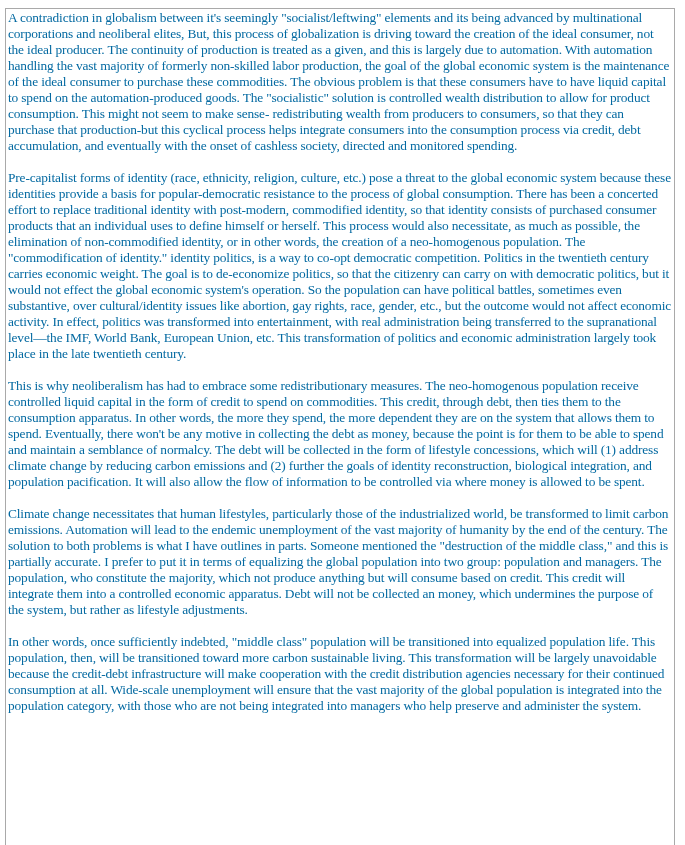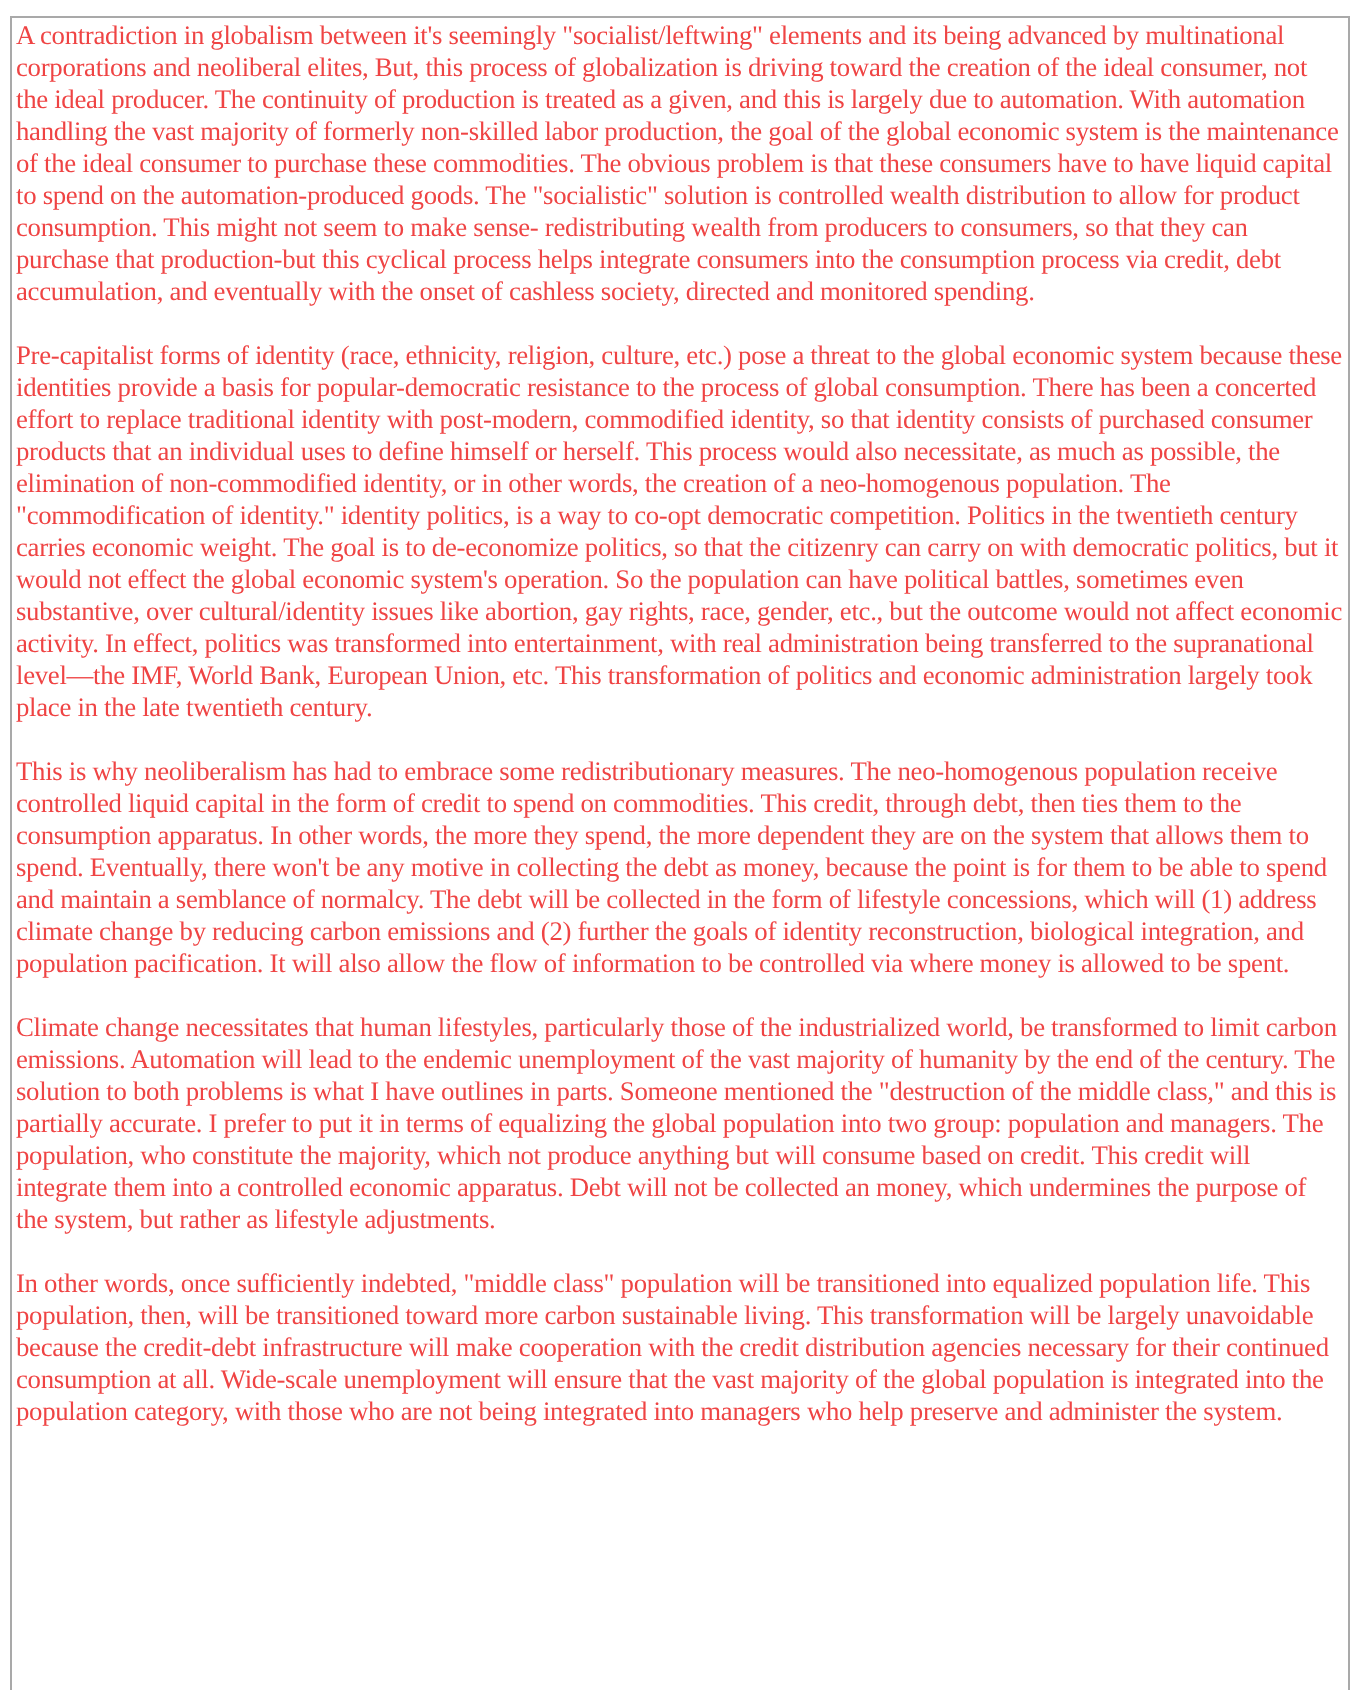--- a/index.html
+++ b/index.html
@@ -11,21 +11,21 @@
     border: 1px solid #a9a9a9;
     border-bottom: none;
     box-sizing: border-box;
     padding: 1px 2px 0 2px;
     overflow: hidden;
   }
   .para {
     font-family: "Liberation Serif", serif;
     font-size: 13.4px;
     line-height: 16px;
-    color: #ef4444;
+    color: #0369a1;
     margin: 0 0 16px 0;
     letter-spacing: -0.15px;
   }
 </style>
 </head>
 <body>
 
 <div class="box">
   <p class="para">A contradiction in globalism between it's seemingly "socialist/leftwing" elements and its being advanced by multinational corporations and neoliberal elites, But, this process of globalization is driving toward the creation of the ideal consumer, not the ideal producer. The continuity of production is treated as a given, and this is largely due to automation. With automation handling the vast majority of formerly non-skilled labor production, the goal of the global economic system is the maintenance of the ideal consumer to purchase these commodities. The obvious problem is that these consumers have to have liquid capital to spend on the automation-produced goods. The "socialistic" solution is controlled wealth distribution to allow for product consumption. This might not seem to make sense- redistributing wealth from producers to consumers, so that they can purchase that production-but this cyclical process helps integrate consumers into the consumption process via credit, debt accumulation, and eventually with the onset of cashless society, directed and monitored spending.</p>
   <p class="para">Pre-capitalist forms of identity (race, ethnicity, religion, culture, etc.) pose a threat to the global economic system because these identities provide a basis for popular-democratic resistance to the process of global consumption. There has been a concerted effort to replace traditional identity with post-modern, commodified identity, so that identity consists of purchased consumer products that an individual uses to define himself or herself. This process would also necessitate, as much as possible, the elimination of non-commodified identity, or in other words, the creation of a neo-homogenous population. The "commodification of identity." identity politics, is a way to co-opt democratic competition. Politics in the twentieth century carries economic weight. The goal is to de-economize politics, so that the citizenry can carry on with democratic politics, but it would not effect the global economic system's operation. So the population can have political battles, sometimes even substantive, over cultural/identity issues like abortion, gay rights, race, gender, etc., but the outcome would not affect economic activity. In effect, politics was transformed into entertainment, with real administration being transferred to the supranational level—the IMF, World Bank, European Union, etc. This transformation of politics and economic administration largely took place in the late twentieth century.</p>

